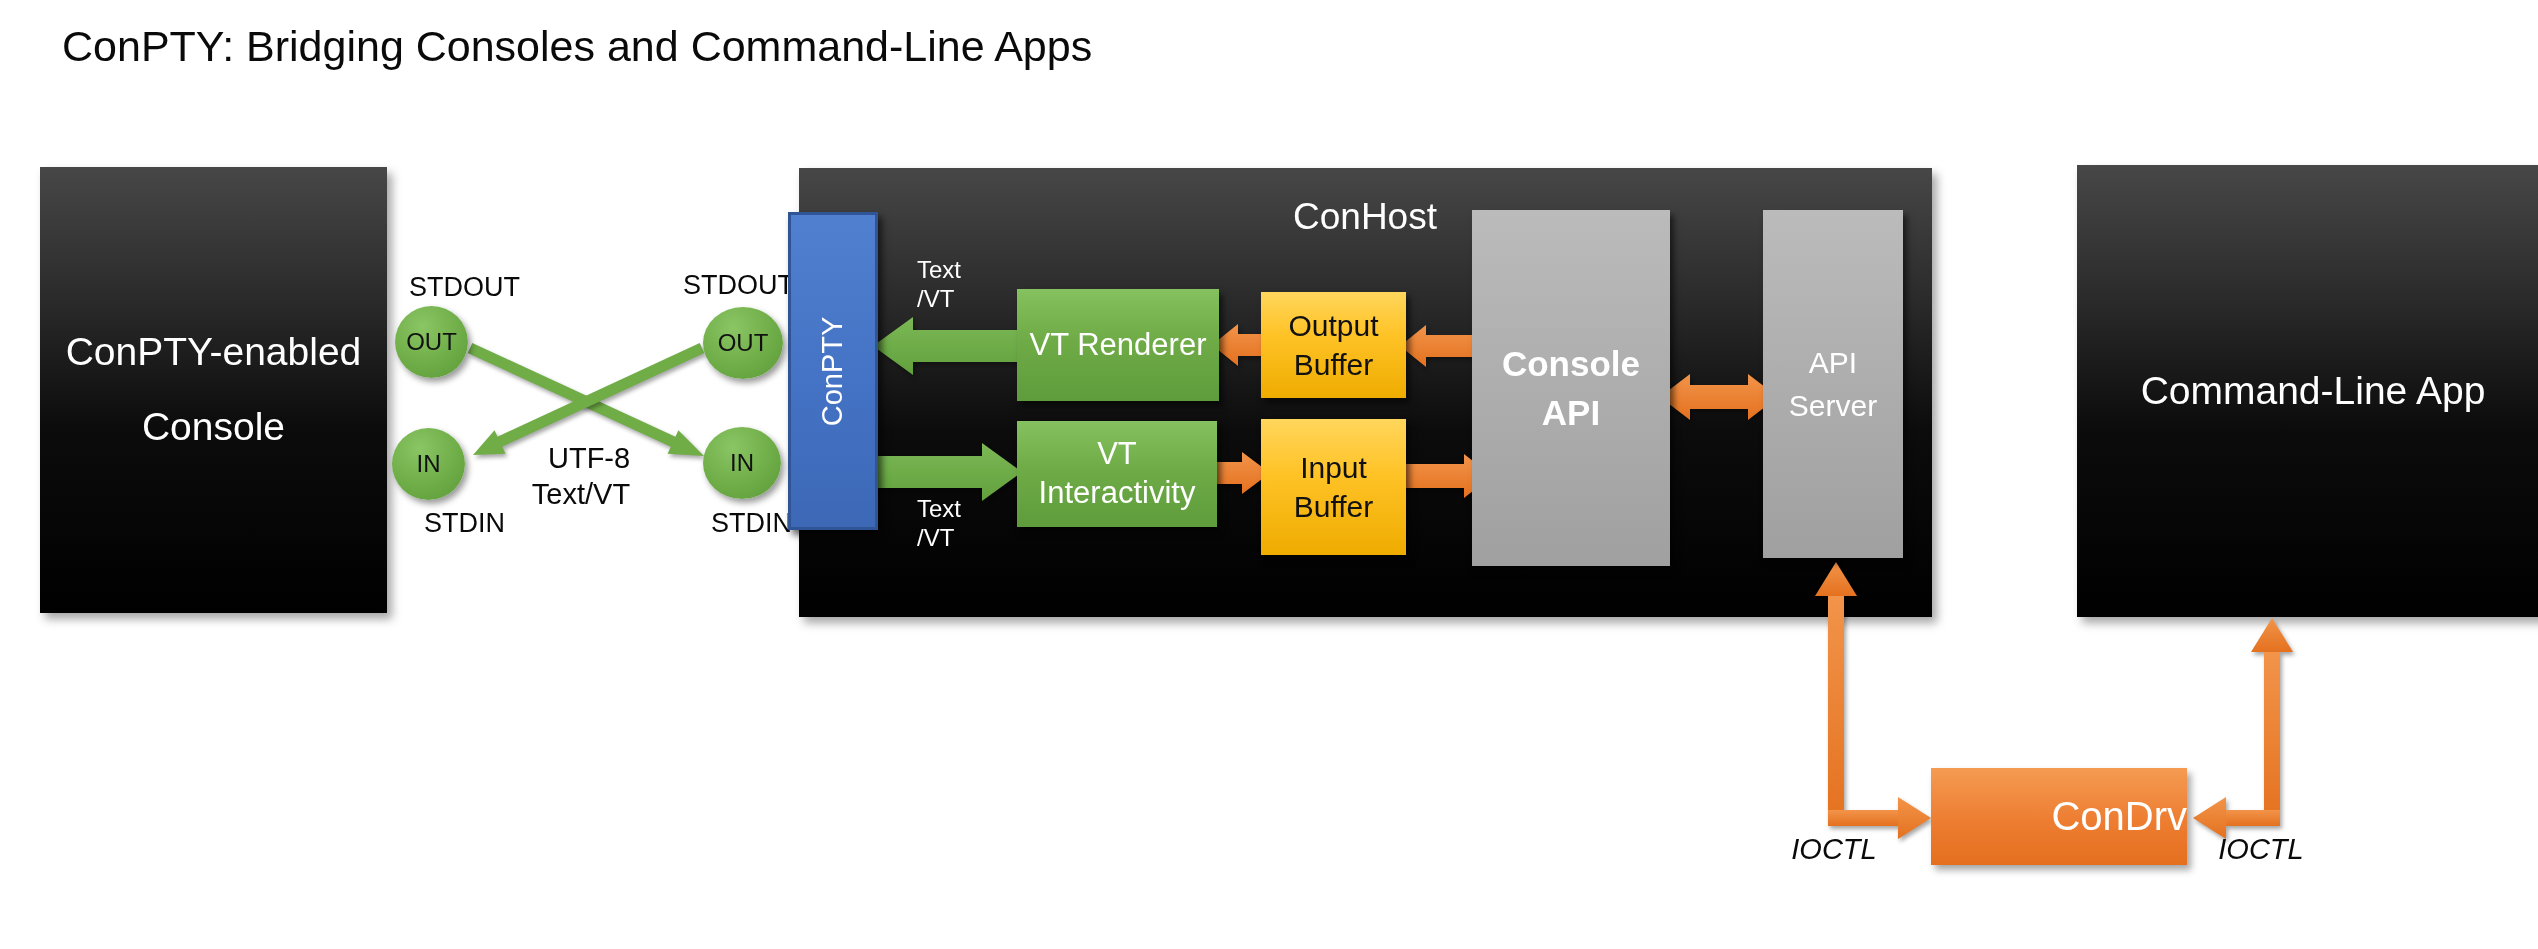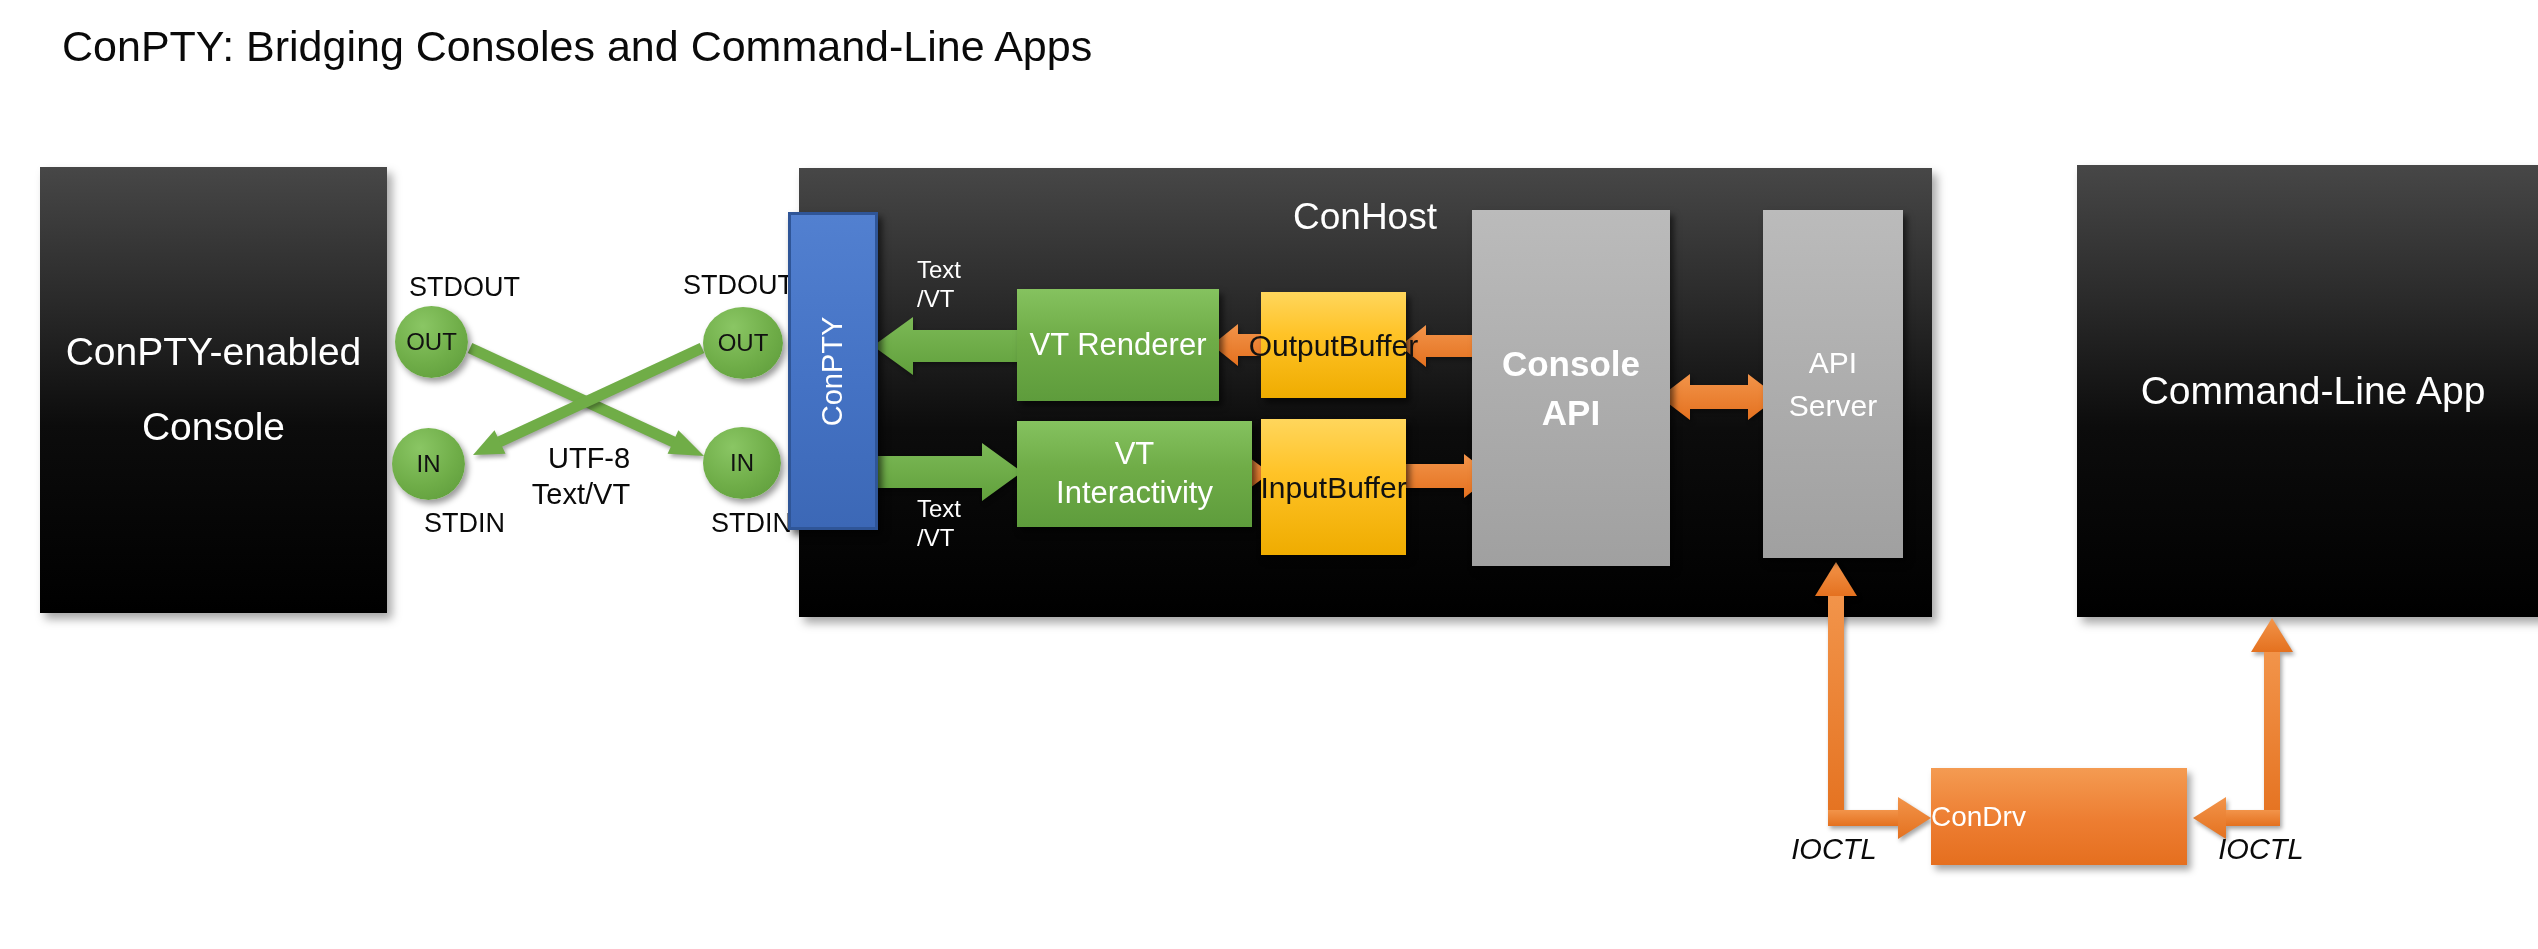--- a/index.html
+++ b/index.html
@@ -29,36 +29,36 @@
   .blue-box span{transform:rotate(-90deg);color:#fff;font-size:29px;white-space:nowrap;}
   .green-box{
     background:linear-gradient(180deg,#85C25F 0%,#6FAC47 45%,#5E9C3C 100%);
     box-shadow:4px 5px 6px rgba(0,0,0,0.55);
     display:flex;align-items:center;justify-content:center;flex-direction:column;
     color:#fff;font-size:31px;text-align:center;line-height:1.25;
   }
   .gold-box{
     background:linear-gradient(180deg,#FFD65C 0%,#FFC327 40%,#EFAC00 100%);
     box-shadow:4px 5px 6px rgba(0,0,0,0.55);
-    display:flex;align-items:center;justify-content:center;flex-direction:row;
+    display:flex;align-items:center;justify-content:center;flex-direction:column;
     color:#111;font-size:30px;text-align:center;line-height:1.3;
   }
   .gray-box{
     background:linear-gradient(180deg,#BBBBBB 0%,#ACACAC 55%,#A0A0A0 100%);
     box-shadow:4px 5px 6px rgba(0,0,0,0.55);
     display:flex;align-items:center;justify-content:center;flex-direction:column;
     text-align:center;color:#fff;
   }
   .console-api-text{font-size:35px;font-weight:bold;line-height:1.4;}
   .api-server-text{font-size:30px;line-height:1.45;}
   .orange-box{
     background:linear-gradient(180deg,#F49B52 0%,#ED7D31 55%,#E56F1F 100%);
     box-shadow:4px 5px 7px rgba(0,0,0,0.35);
-    display:flex;align-items:center;justify-content:flex-start;
-    color:#fff;font-size:28px;
+    display:flex;align-items:center;justify-content:flex-end;
+    color:#fff;font-size:40px;
   }
   .circle{
     border-radius:50%;
     background:radial-gradient(circle at 38% 28%,#8AC664 0%,#6FAD48 55%,#5B9939 100%);
     box-shadow:3px 4px 6px rgba(0,0,0,0.4);
     display:flex;align-items:center;justify-content:center;
     color:#111;font-size:24px;
   }
   .io-label{font-size:27px;color:#0a0a0a;transform:translateX(-50%);white-space:nowrap;padding-left:29px;}
   .utf8-label{font-size:29px;color:#0a0a0a;text-align:right;line-height:1.25;transform:translateX(-50%);}
@@ -182,21 +182,21 @@
     <div>/VT</div>
   </div>
   <div class="abs textvt" style="left:917px;top:494px;">
     <div>Text</div>
     <div>/VT</div>
   </div>
 
   <div class="abs green-box" style="left:1017px;top:289px;width:202px;height:112px;">
     <div>VT Renderer</div>
   </div>
-  <div class="abs green-box" style="left:1017px;top:421px;width:235px;height:106px;">
+  <div class="abs green-box" style="left:1017px;top:421px;width:200px;height:106px;">
     <div>VT</div>
     <div>Interactivity</div>
   </div>
 
   <div class="abs gold-box" style="left:1261px;top:292px;width:145px;height:106px;">
     <div>Output</div>
     <div>Buffer</div>
   </div>
   <div class="abs gold-box" style="left:1261px;top:419px;width:145px;height:136px;">
     <div>Input</div>

